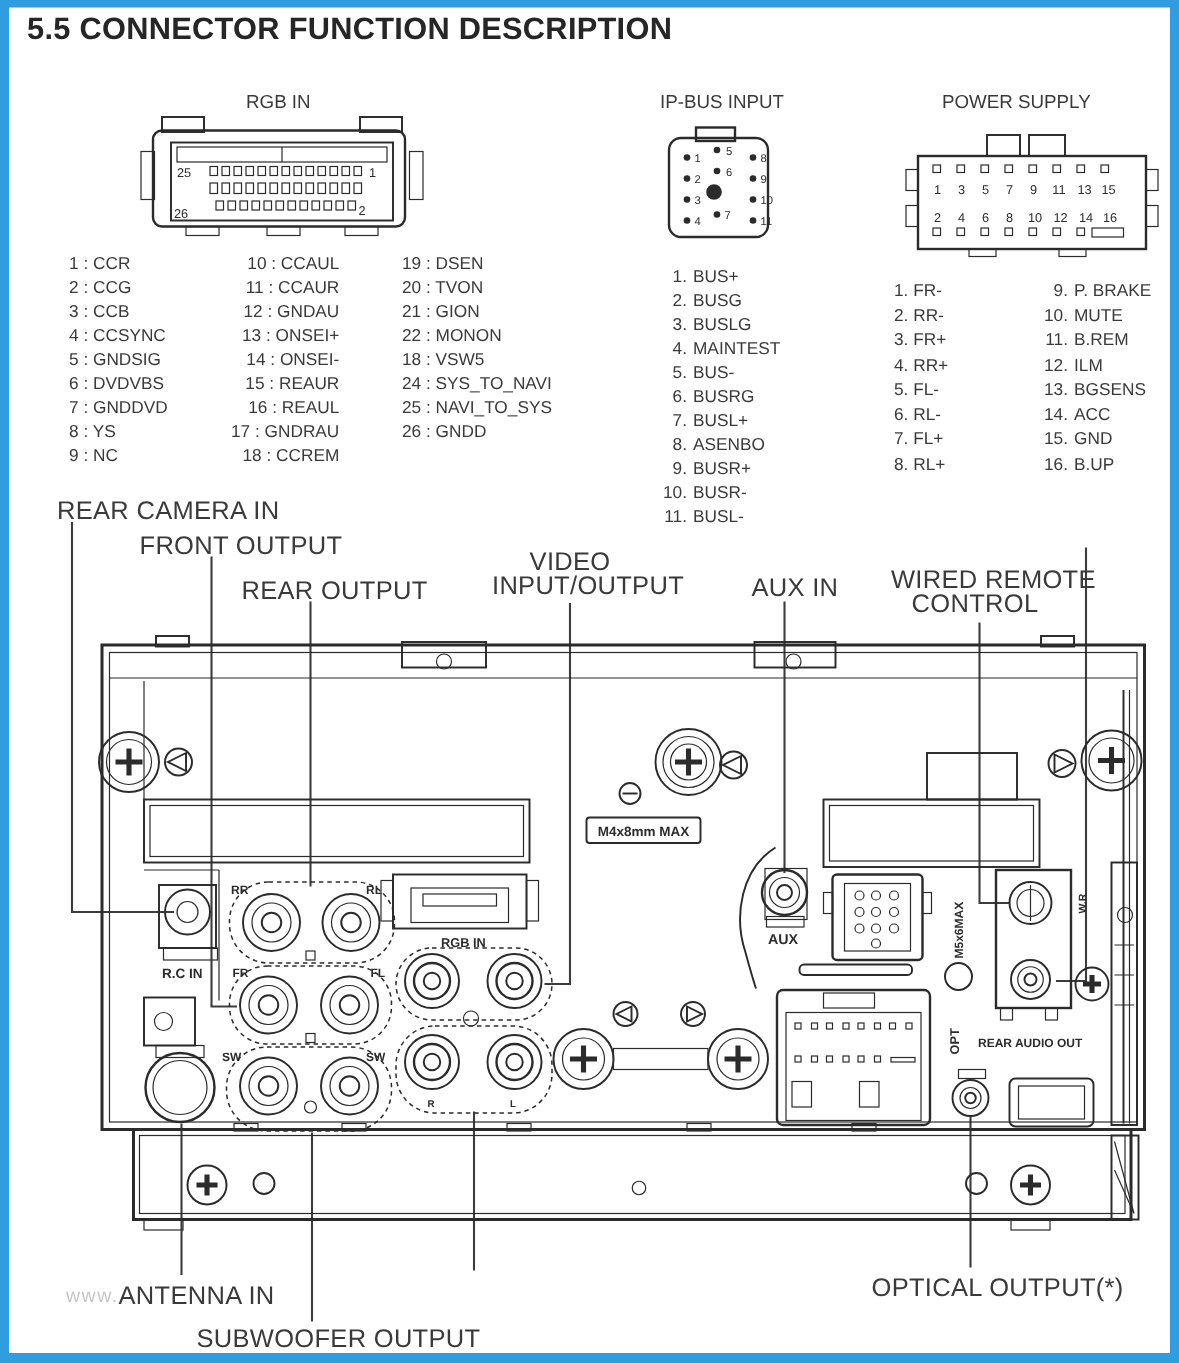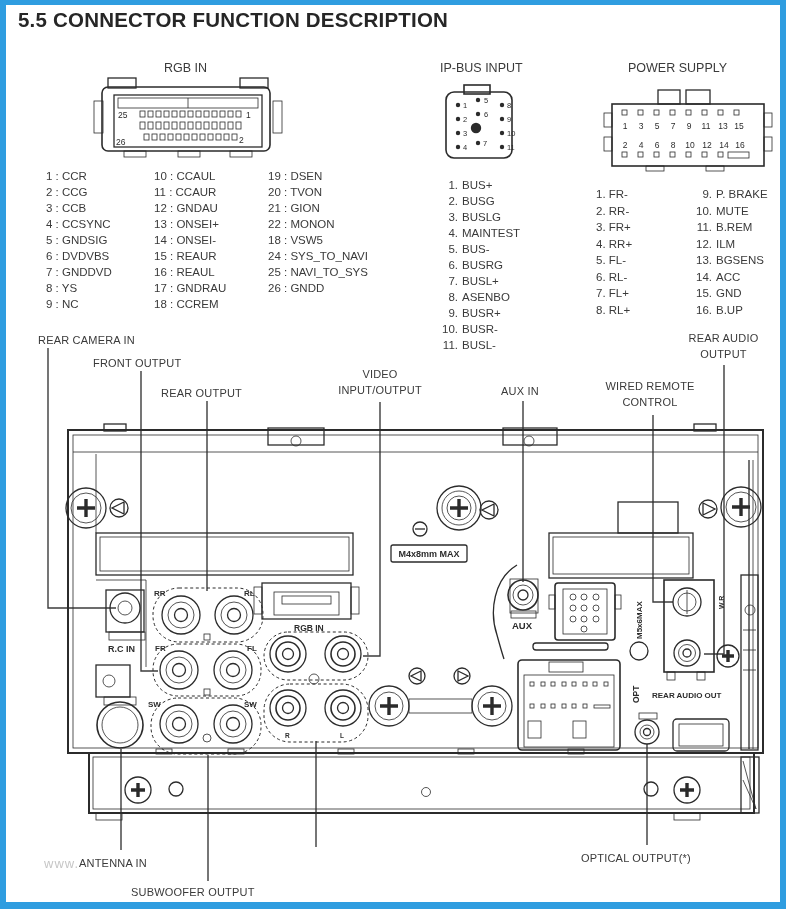--- a/index.html
+++ b/index.html
@@ -15,21 +15,21 @@
   }
   .abs{position:absolute;white-space:nowrap;}
   .title{left:12px;top:3px;font-size:20.5px;font-weight:bold;color:#262626;letter-spacing:0.2px;}
   .sectitle{font-size:12.5px;color:var(--ink);}
   .pinlist{font-size:11.5px;line-height:16px;color:var(--ink);}
   .pinlist.ps{line-height:16.5px;}
   .pinrow{white-space:nowrap;}
   .pn{display:inline-block;text-align:right;margin-right:4px;}
   .ipn{width:22px;}
   .ppn{width:21px;}
-  .lbl{font-size:11px;color:var(--ink);letter-spacing:0.2px;line-height:15.5px;}
+  .lbl{font-size:17px;color:var(--ink);letter-spacing:0.2px;line-height:15.5px;}
   .ctr{text-align:center;}
   .wm{font-size:13px;color:var(--wm,#c6c6c6);letter-spacing:1px;}
   svg{position:absolute;left:0;top:0;}
   .ln{stroke:var(--line,#2b2b2b);fill:none;stroke-width:1.3;}
   .thk{stroke-width:2;}
   .med{stroke-width:1.6;}
   .thin{stroke-width:0.8;}
   .dsh{stroke-dasharray:3 2.6;stroke-width:1;}
   .ldr{stroke:#3c3c3c;stroke-width:1.4;fill:none;}
   .dot{fill:var(--line,#2b2b2b);stroke:none;}
@@ -509,21 +509,21 @@
     <div class="pinrow">1 : CCR</div>
     <div class="pinrow">2 : CCG</div>
     <div class="pinrow">3 : CCB</div>
     <div class="pinrow">4 : CCSYNC</div>
     <div class="pinrow">5 : GNDSIG</div>
     <div class="pinrow">6 : DVDVBS</div>
     <div class="pinrow">7 : GNDDVD</div>
     <div class="pinrow">8 : YS</div>
     <div class="pinrow">9 : NC</div>
   </div>
-  <div class="abs pinlist" style="left:148px;top:163px;">
+  <div class="abs pinlist" style="left:148px;top:163px;text-align:right;">
     <div class="pinrow">10 : CCAUL</div>
     <div class="pinrow">11 : CCAUR</div>
     <div class="pinrow">12 : GNDAU</div>
     <div class="pinrow">13 : ONSEI+</div>
     <div class="pinrow">14 : ONSEI-</div>
     <div class="pinrow">15 : REAUR</div>
     <div class="pinrow">16 : REAUL</div>
     <div class="pinrow">17 : GNDRAU</div>
     <div class="pinrow">18 : CCREM</div>
   </div>
@@ -578,24 +578,20 @@
   <div class="abs lbl" style="left:155px;top:381px;">REAR OUTPUT</div>
   <div class="abs lbl ctr" style="left:322px;top:362px;width:104px;">
     <div>VIDEO</div>
     <div>INPUT/OUTPUT</div>
   </div>
   <div class="abs lbl" style="left:495px;top:379px;">AUX IN</div>
   <div class="abs lbl ctr" style="left:588px;top:374px;width:112px;">
     <div>WIRED REMOTE</div>
     <div>CONTROL</div>
   </div>
-  <div class="abs lbl ctr" style="left:670px;top:326px;width:95px;">
-    <div>REAR AUDIO</div>
-    <div>OUTPUT</div>
-  </div>
   <div class="abs lbl" style="left:73px;top:851px;">ANTENNA IN</div>
   <div class="abs lbl" style="left:125px;top:880px;">SUBWOOFER OUTPUT</div>
   <div class="abs lbl" style="left:268px;top:902px;text-align:right;">AUDIO INPUT</div>
   <div class="abs lbl" style="left:575px;top:846px;">OPTICAL OUTPUT(*)</div>
 
   <div class="abs wm" style="left:38px;top:851px;text-align:right;">www.</div>
 
 </div>
 
 </body></html>

